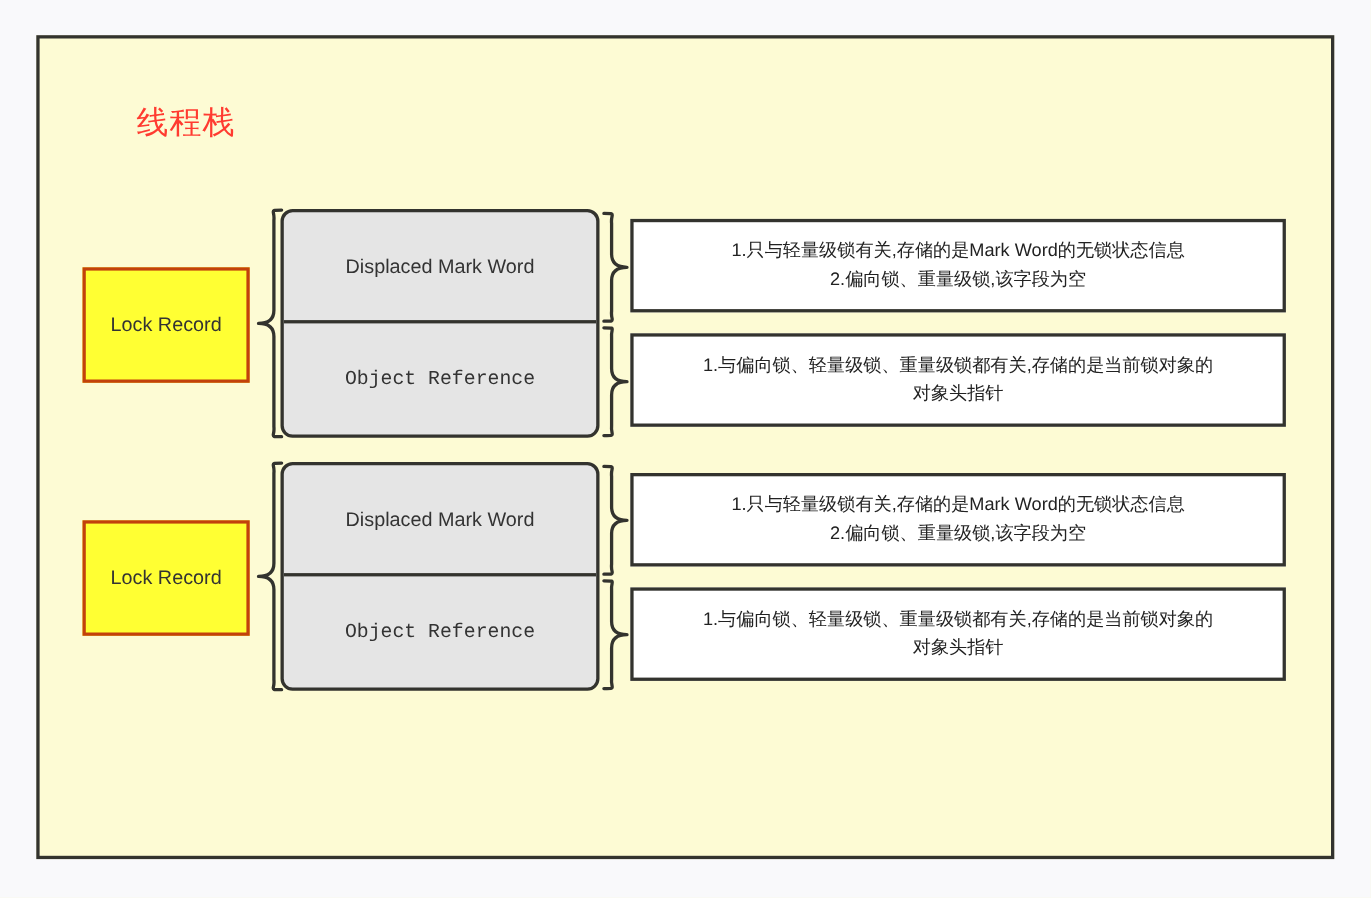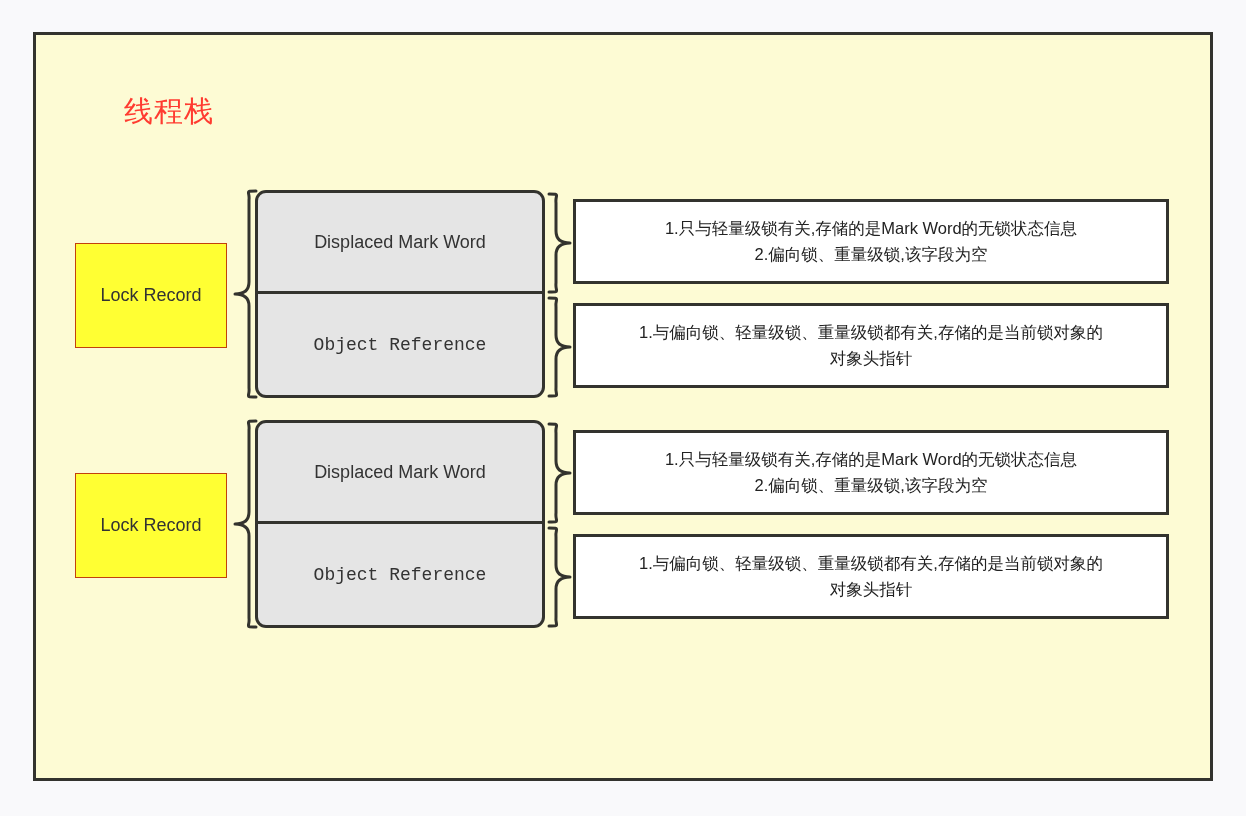--- a/index.html
+++ b/index.html
@@ -39,21 +39,21 @@
     font-size: 29px;
     color: #ff3b30;
     letter-spacing: 1px;
     white-space: nowrap;
   }
 
   
   .lock-record {
     position: absolute;
     background: #ffff33;
-    border: 1px solid #c2410c;
+    border: 3px solid #c2410c;
     box-sizing: border-box;
     display: flex;
     align-items: center;
     justify-content: center;
     font-size: 18px;
     color: #333333;
   }
 
   
   .fields-group {

